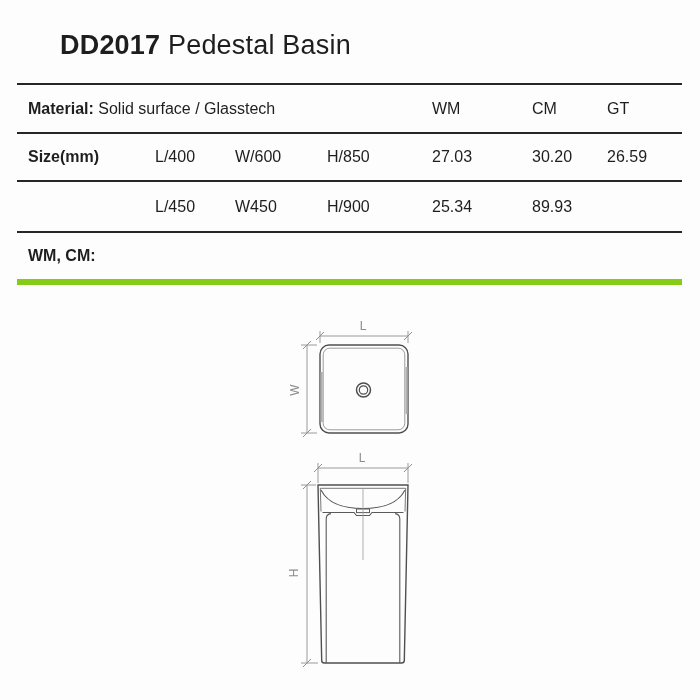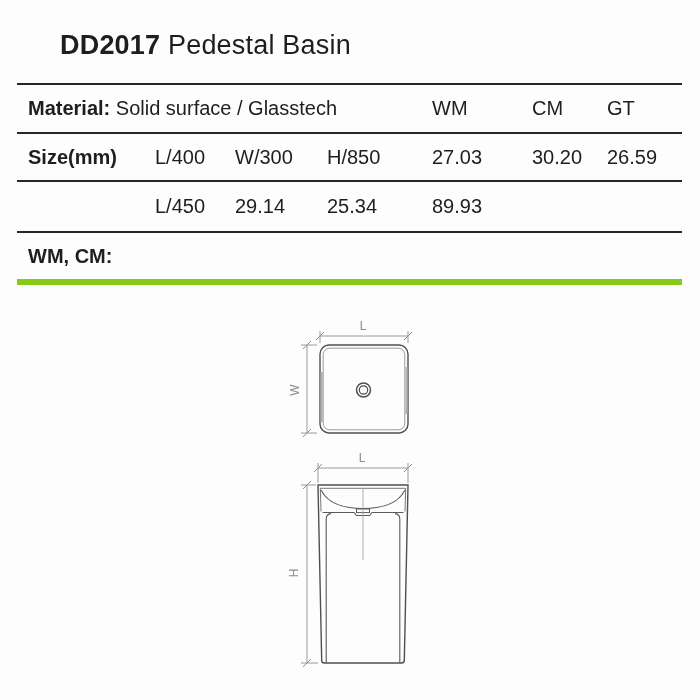--- a/index.html
+++ b/index.html
@@ -4,21 +4,21 @@
 <style>
   html,body{margin:0;padding:0;background:#fff;}
   .canvas{
     position:relative;width:700px;height:700px;background:#fdfdfd;overflow:hidden;
     font-family:"Liberation Sans",sans-serif;color:#1e1e1e;
   }
   
   .title{position:absolute;left:28px;top:30px;font-size:27px;letter-spacing:.2px;white-space:nowrap;margin-left:32px;}
   .title .bold{font-weight:700;}
   
-  .spec{position:absolute;left:17px;top:83px;width:665px;font-size:20px;}
+  .spec{position:absolute;left:17px;top:83px;width:665px;font-size:16px;}
   .row{display:grid;align-items:center;border-top:2px solid #262626;}
   .row-material{grid-template-columns:415px 100px 75px 75px;height:47px;}
   .row-size-1{grid-template-columns:138px 80px 92px 105px 100px 75px 75px;height:46px;}
   .row-size-2{grid-template-columns:138px 80px 92px 105px 100px 75px 75px;height:49px;}
   .row-note{grid-template-columns:138px 1fr;height:46px;border-bottom:6px solid #84cc16;}
   .cell{white-space:nowrap;}
   .cell-c{}
   .lbl{font-weight:700;padding-left:11px;}
   
   .drawing{position:absolute;left:268px;top:310px;width:175px;height:370px;}
@@ -42,31 +42,32 @@
         <span>Solid surface / Glasstech</span>
       </div>
       <div class="cell cell-c">WM</div>
       <div class="cell cell-c">CM</div>
       <div class="cell cell-c">GT</div>
     </div>
 
     <div class="row row-size-1">
       <div class="cell lbl">Size(mm)</div>
       <div class="cell cell-c">L/400</div>
-      <div class="cell cell-c">W/300</div>
+      <div class="cell cell-c">W/600</div>
       <div class="cell cell-c">H/850</div>
       <div class="cell cell-c">27.03</div>
       <div class="cell cell-c">30.20</div>
       <div class="cell cell-c">26.59</div>
     </div>
 
     <div class="row row-size-2">
       <div class="cell"></div>
       <div class="cell cell-c">L/450</div>
-      <div class="cell cell-c">29.14</div>
+      <div class="cell cell-c">W450</div>
+      <div class="cell cell-c">H/900</div>
       <div class="cell cell-c">25.34</div>
       <div class="cell cell-c">89.93</div>
     </div>
 
     <div class="row row-note">
       <div class="cell lbl">WM, CM:</div>
     </div>
 
   </div>
 

